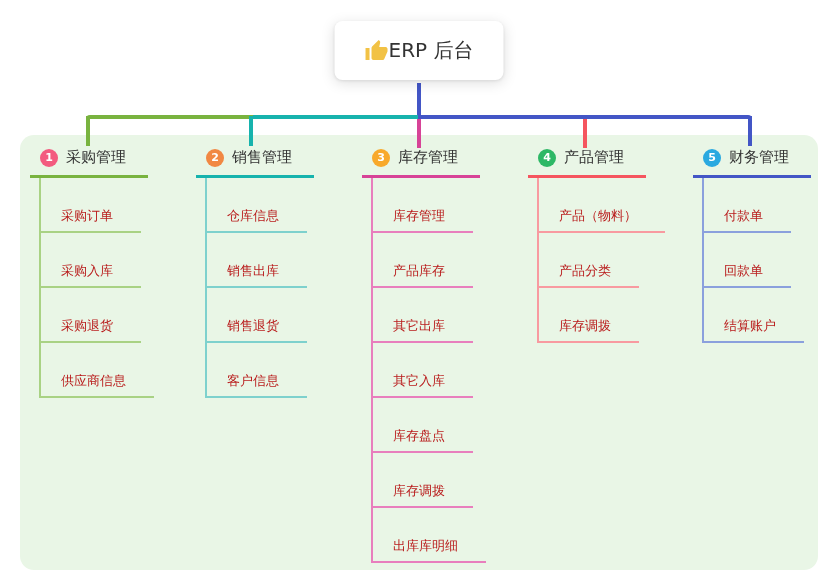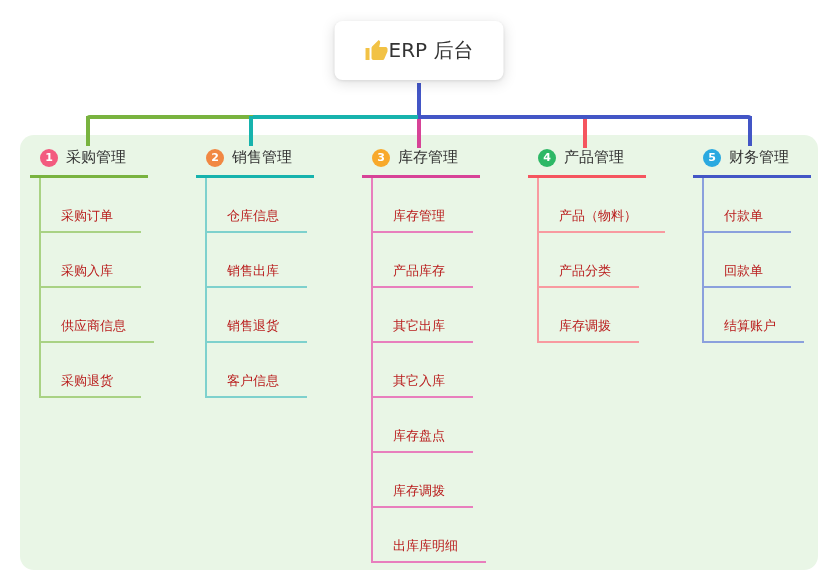--- a/index.html
+++ b/index.html
@@ -63,24 +63,24 @@
       <span>采购管理</span>
     </div>
     <div class="children">
       <div class="child">
           <span>采购订单</span>
         </div>
       <div class="child">
           <span>采购入库</span>
         </div>
       <div class="child">
-          <span>供应商信息</span>
+          <span>采购退货</span>
         </div>
       <div class="child">
-          <span>采购退货</span>
+          <span>供应商信息</span>
         </div>
     </div>
   </div>
 
   <div class="branch" style="left: 196px; --line: #17b3ad; --child-line: #7ed1cd; --badge: #f18843;">
     <div class="bnode">
       <span class="badge">2</span>
       <span>销售管理</span>
     </div>
     <div class="children">

